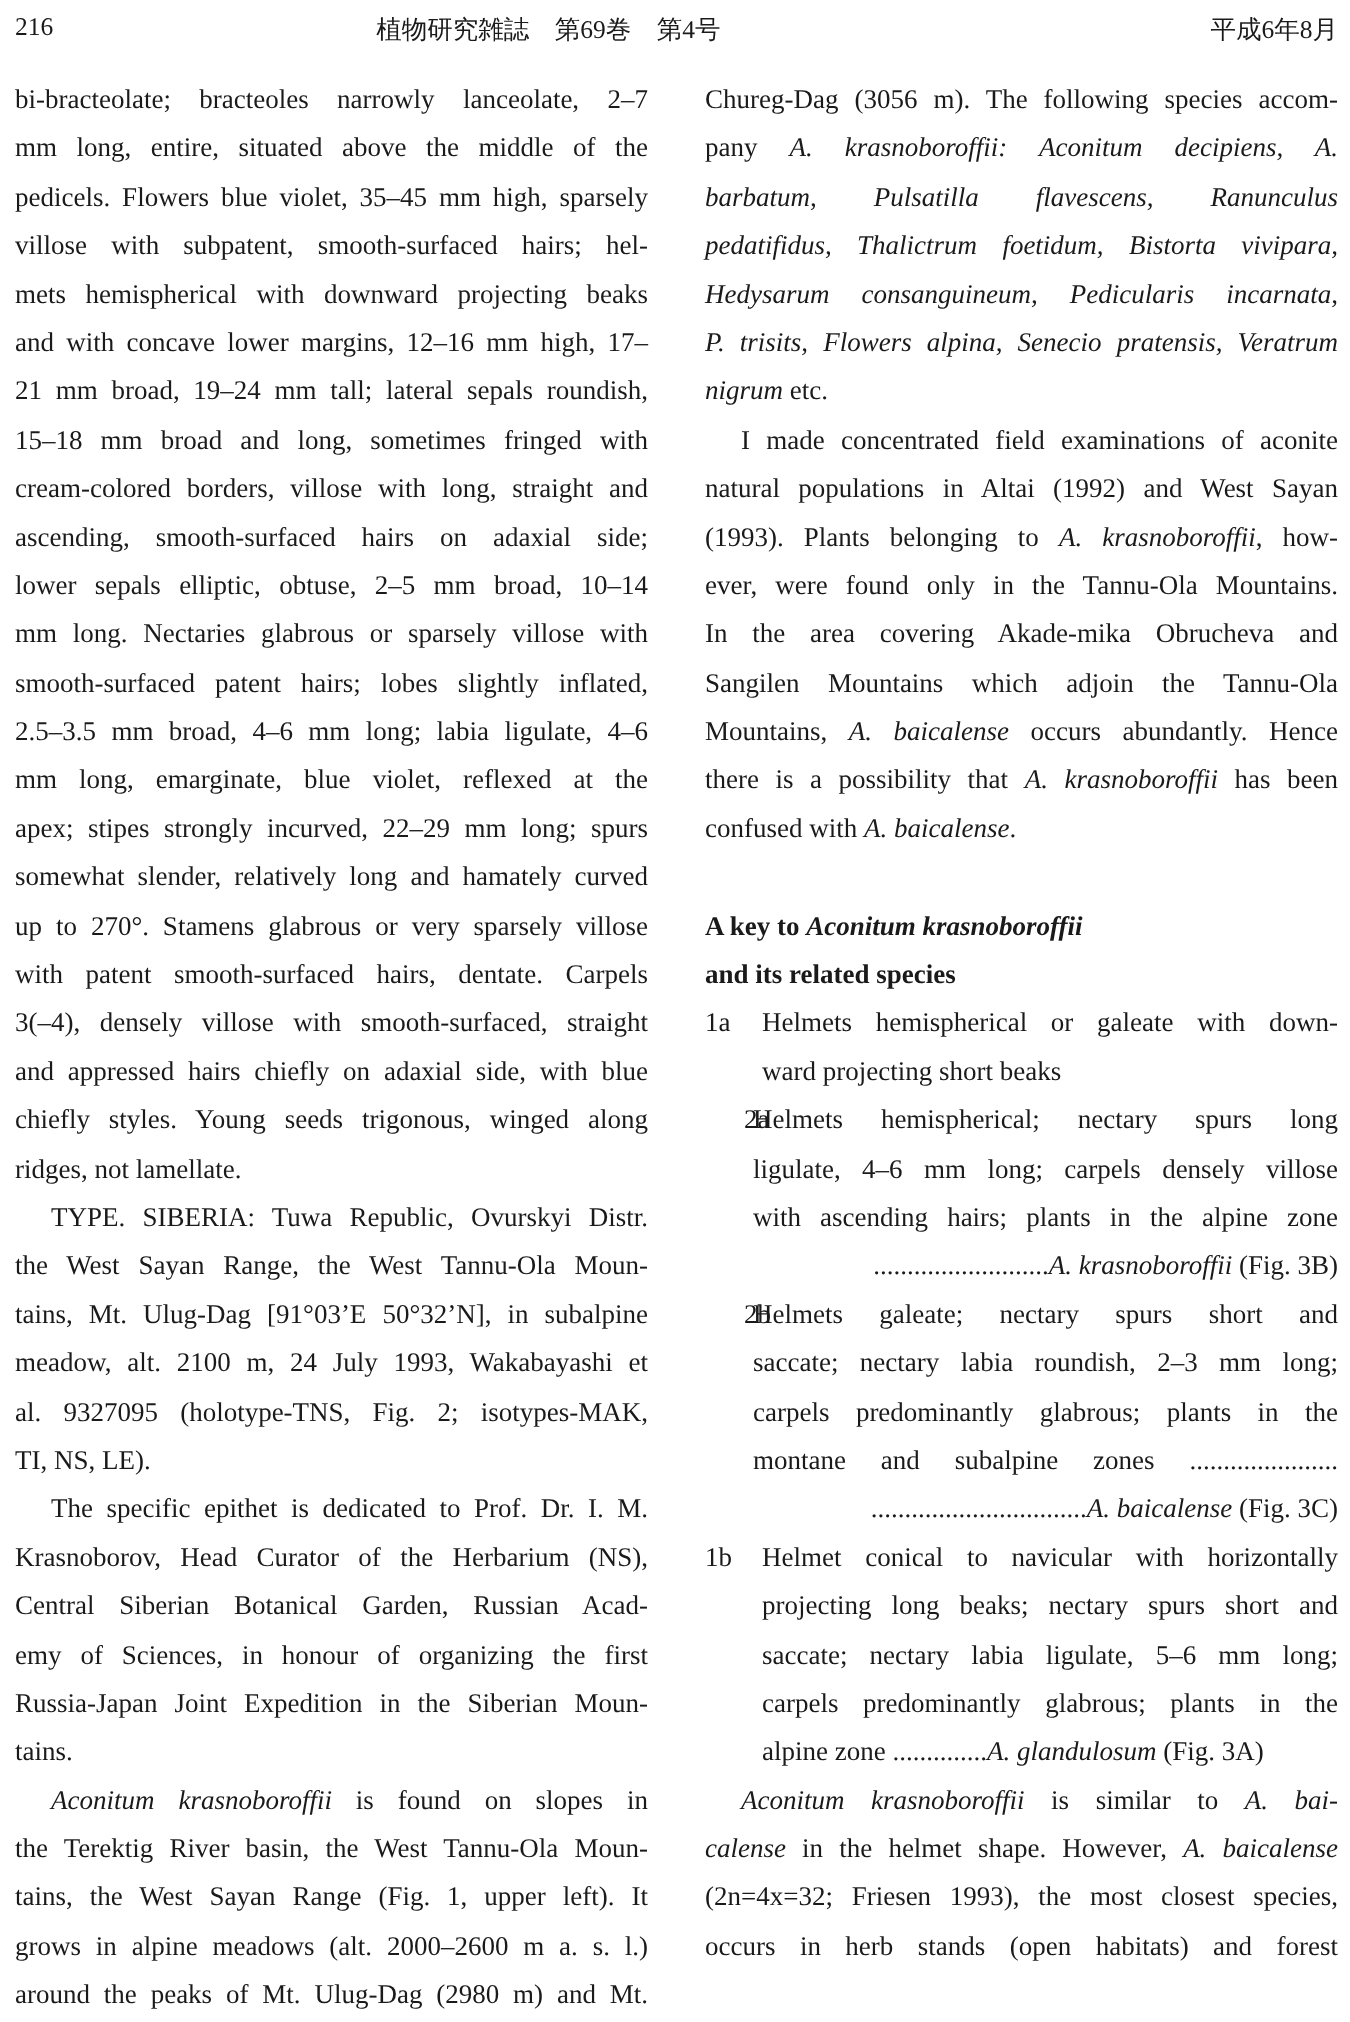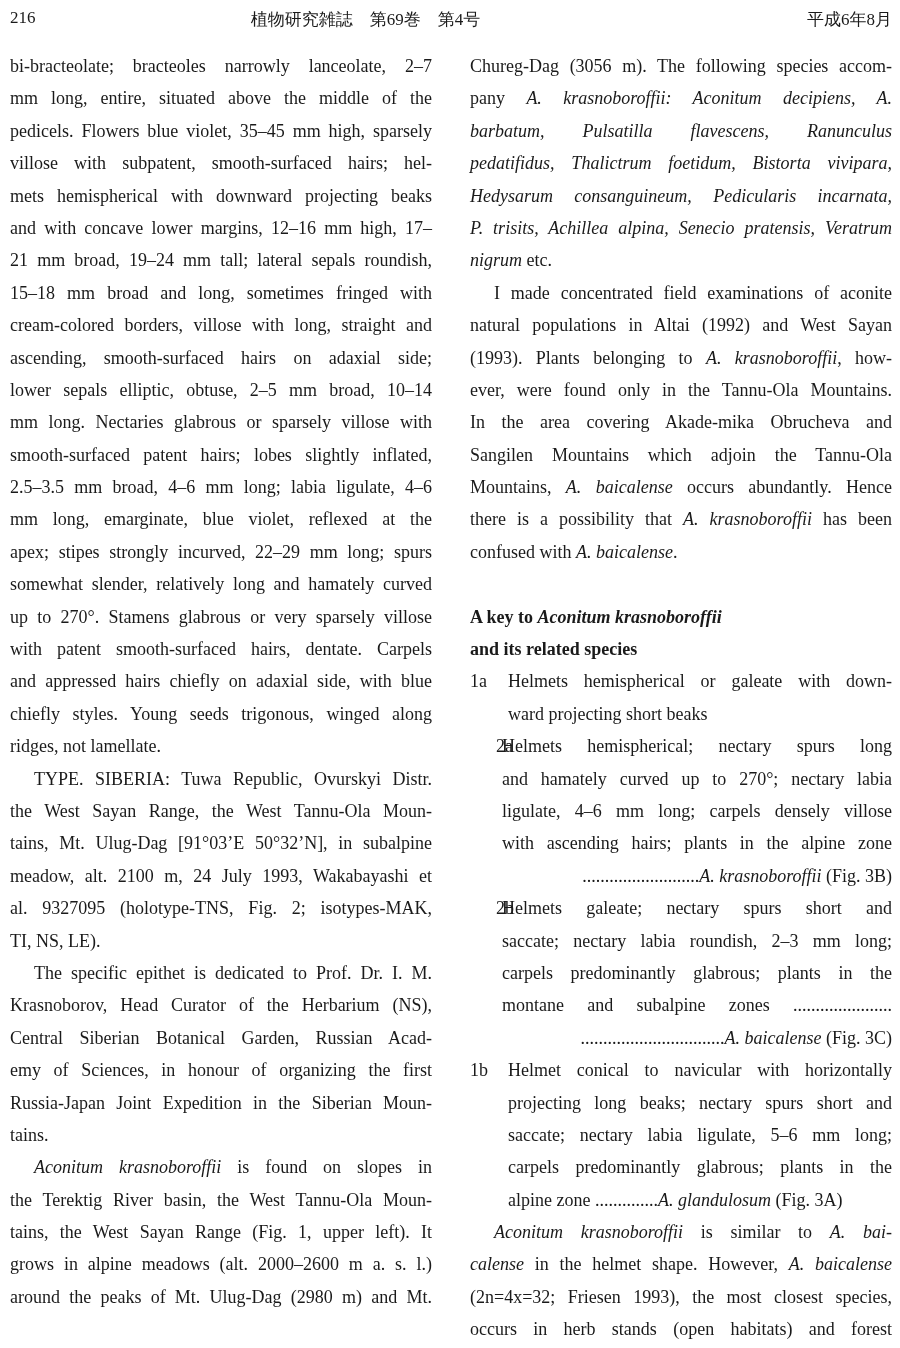--- a/index.html
+++ b/index.html
@@ -48,20 +48,21 @@
     <span class="line">ascending, smooth-surfaced hairs on adaxial side;</span>
     <span class="line">lower sepals elliptic, obtuse, 2–5 mm broad, 10–14</span>
     <span class="line">mm long. Nectaries glabrous or sparsely villose with</span>
     <span class="line">smooth-surfaced patent hairs; lobes slightly inflated,</span>
     <span class="line">2.5–3.5 mm broad, 4–6 mm long; labia ligulate, 4–6</span>
     <span class="line">mm long, emarginate, blue violet, reflexed at the</span>
     <span class="line">apex; stipes strongly incurved, 22–29 mm long; spurs</span>
     <span class="line">somewhat slender, relatively long and hamately curved</span>
     <span class="line">up to 270°. Stamens glabrous or very sparsely villose</span>
     <span class="line">with patent smooth-surfaced hairs, dentate. Carpels</span>
+    <span class="line">3(–4), densely villose with smooth-surfaced, straight</span>
     <span class="line">and appressed hairs chiefly on adaxial side, with blue</span>
     <span class="line">chiefly styles. Young seeds trigonous, winged along</span>
     <span class="line last">ridges, not lamellate.</span>
   </div>
   <div>
     <span class="line indent">TYPE. SIBERIA: Tuwa Republic, Ovurskyi Distr.</span>
     <span class="line">the West Sayan Range, the West Tannu-Ola Moun-</span>
     <span class="line">tains, Mt. Ulug-Dag [91°03’E 50°32’N], in subalpine</span>
     <span class="line">meadow, alt. 2100 m, 24 July 1993, Wakabayashi et</span>
     <span class="line">al. 9327095 (holotype-TNS, Fig. 2; isotypes-MAK,</span>
@@ -84,21 +85,21 @@
   </div>
 </div>
 
 <div class="col col-right">
   <div>
     <span class="line">Chureg-Dag (3056 m). The following species accom-</span>
     <span class="line"><span>pany </span><i>A. krasnoboroffii: Aconitum decipiens, A.</i></span>
     <span class="line"><i>barbatum, Pulsatilla flavescens, Ranunculus</i></span>
     <span class="line"><i>pedatifidus, Thalictrum foetidum, Bistorta vivipara,</i></span>
     <span class="line"><i>Hedysarum consanguineum, Pedicularis incarnata,</i></span>
-    <span class="line"><i>P. trisits, Achillea alpina, Senecio pratensis, Veratrum</i></span>
+    <span class="line"><i>P. trisits, Flowers alpina, Senecio pratensis, Veratrum</i></span>
     <span class="line last"><i>nigrum</i><span> etc.</span></span>
   </div>
   <div>
     <span class="line indent">I made concentrated field examinations of aconite</span>
     <span class="line">natural populations in Altai (1992) and West Sayan</span>
     <span class="line"><span>(1993). Plants belonging to </span><i>A. krasnoboroffii</i><span>, how-</span></span>
     <span class="line">ever, were found only in the Tannu-Ola Mountains.</span>
     <span class="line">In the area covering Akade-mika Obrucheva and</span>
     <span class="line">Sangilen Mountains which adjoin the Tannu-Ola</span>
     <span class="line"><span>Mountains, </span><i>A. baicalense</i><span> occurs abundantly. Hence</span></span>
@@ -114,21 +115,20 @@
 
     <div class="key-item key-l1">
       <span class="key-num">1a</span>
       <span class="line">Helmets hemispherical or galeate with down-</span>
       <span class="line last">ward projecting short beaks</span>
     </div>
 
     <div class="key-item key-l2">
       <span class="key-num">2a</span>
       <span class="line">Helmets hemispherical; nectary spurs long</span>
-      <span class="line">and hamately curved up to 270°; nectary labia</span>
       <span class="line">ligulate, 4–6 mm long; carpels densely villose</span>
       <span class="line">with ascending hairs; plants in the alpine zone</span>
       <span class="line" style="text-align:right;text-align-last:right;"><span>..........................</span><i>A. krasnoboroffii</i><span> (Fig. 3B)</span></span>
     </div>
 
     <div class="key-item key-l2">
       <span class="key-num">2b</span>
       <span class="line">Helmets galeate; nectary spurs short and</span>
       <span class="line">saccate; nectary labia roundish, 2–3 mm long;</span>
       <span class="line">carpels predominantly glabrous; plants in the</span>

